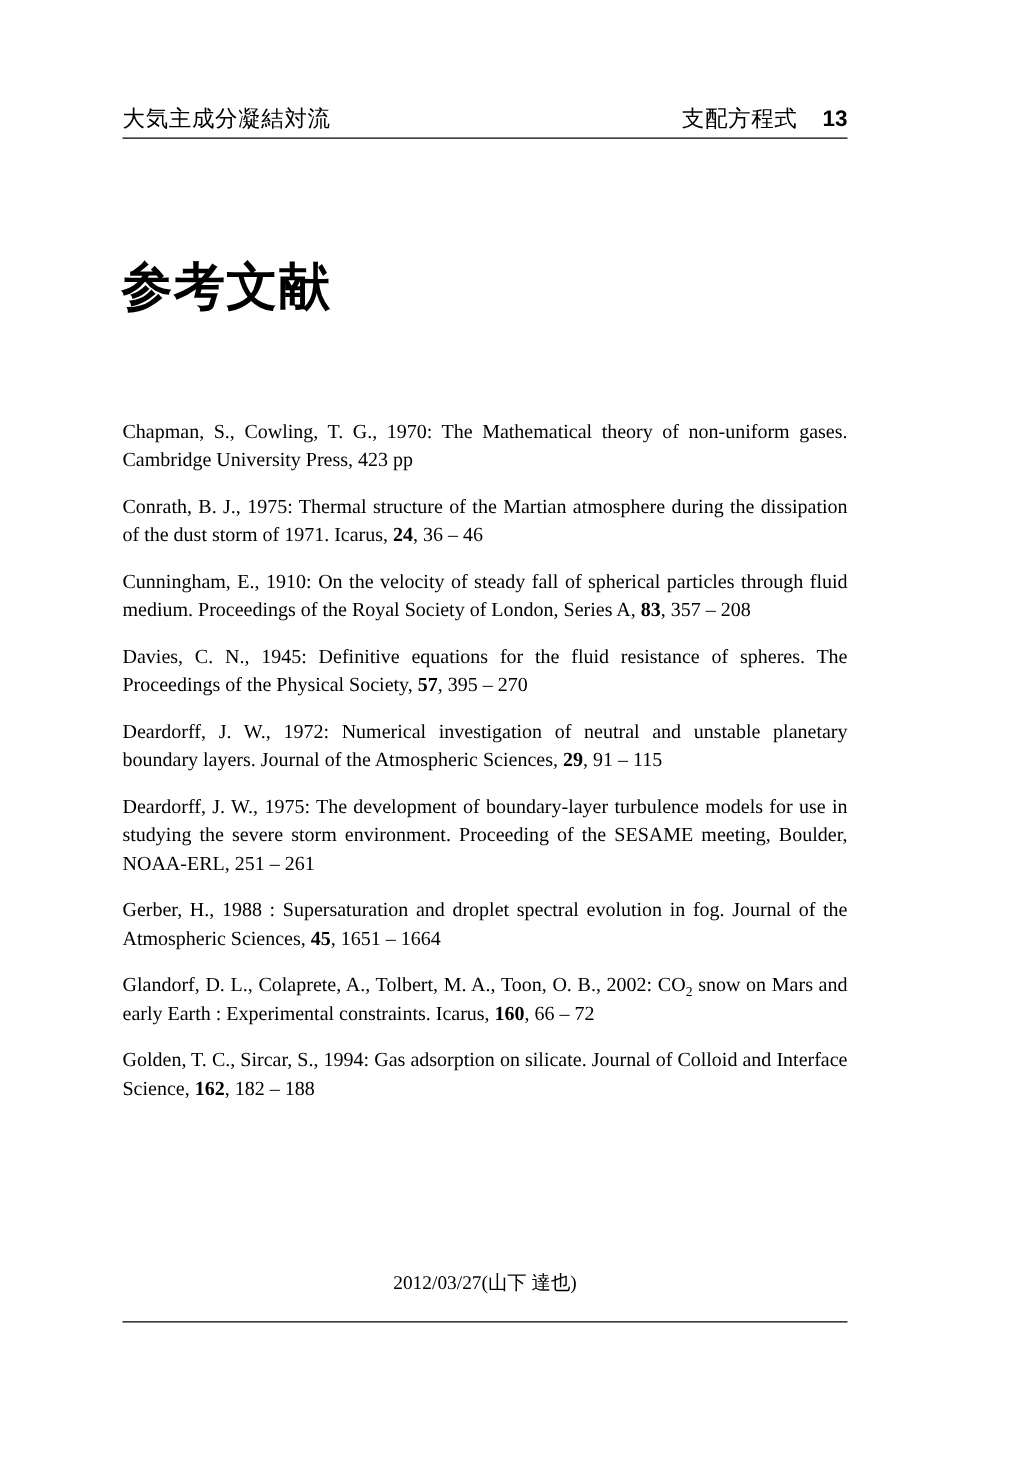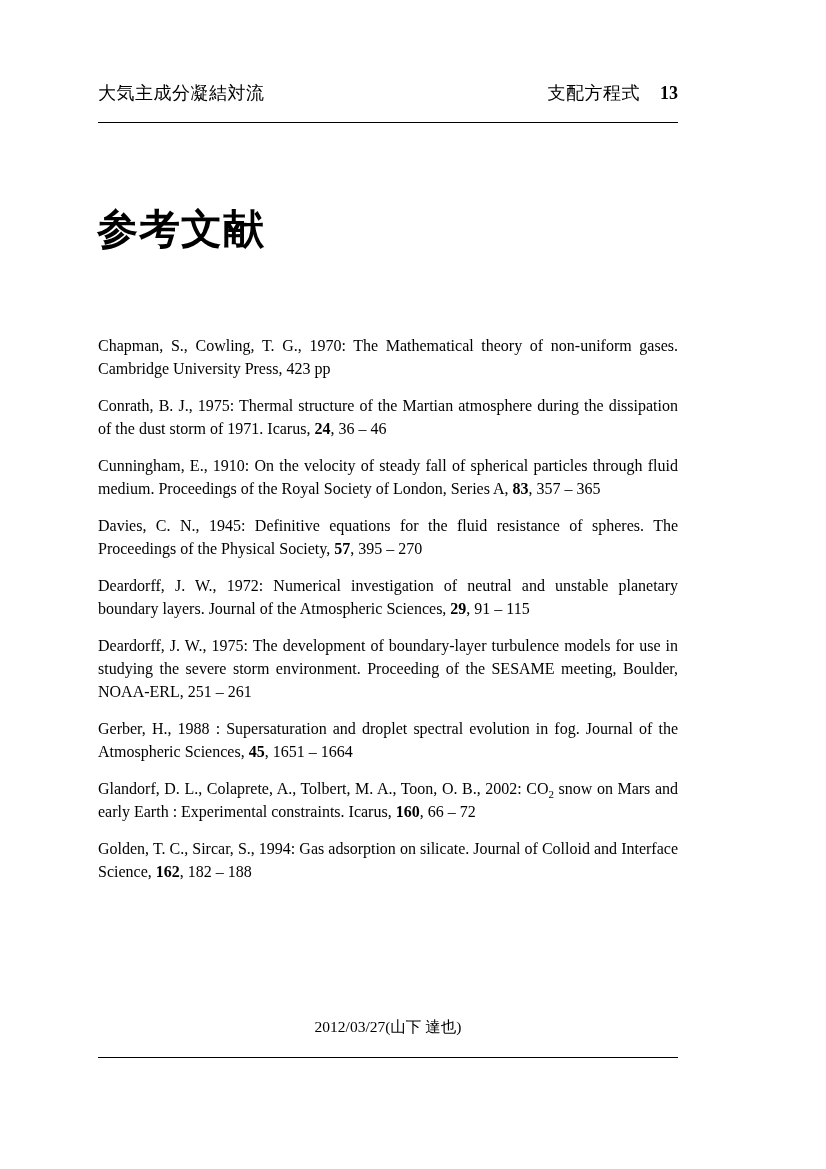--- a/index.html
+++ b/index.html
@@ -16,39 +16,39 @@
     overflow: hidden;
     font-family: "Liberation Serif", "DejaVu Serif", serif;
   }
   
   .header {
     position: absolute;
     left: 98px;
     top: 84px;
     width: 580px;
     height: 22px;
-    padding-bottom: 16px;
+    padding-bottom: 4px;
     border-bottom: 1.5px solid #000;
     display: flex;
     justify-content: space-between;
-    align-items: flex-start;
+    align-items: center;
   }
   .header .jp {
     font-family: "Liberation Sans", "DejaVu Sans", sans-serif;
     font-size: 18px;
     line-height: 1;
     letter-spacing: 0.5px;
   }
   .header .right-group {
     display: flex;
     align-items: flex-end;
     gap: 20px;
   }
   .header .pagenum {
-    font-family: Liberation Serif, serif;
+    font-family: Liberation Sans, sans-serif;
     font-weight: bold;
     font-size: 18px;
     line-height: 1;
   }
   
   .chapter-title {
     position: absolute;
     left: 97px;
     top: 207px;
     font-family: Liberation Sans, sans-serif;
@@ -104,21 +104,21 @@
       <span class="jp">支配方程式</span>
       <span class="pagenum">13</span>
     </span>
   </div>
 
   <div class="chapter-title">参考文献</div>
 
   <div class="refs">
       <p class="ref"><span>Chapman, S., Cowling, T. G., 1970: The Mathematical theory of non-uniform gases. Cambridge University Press, 423 pp</span></p>
       <p class="ref"><span>Conrath, B. J., 1975: Thermal structure of the Martian atmosphere during the dissipation of the dust storm of 1971. Icarus, </span><span style="font-weight: bold;">24</span><span>, 36 – 46</span></p>
-      <p class="ref"><span>Cunningham, E., 1910: On the velocity of steady fall of spherical particles through fluid medium. Proceedings of the Royal Society of London, Series A, </span><span style="font-weight: bold;">83</span><span>, 357 – 365</span></p>
+      <p class="ref"><span>Cunningham, E., 1910: On the velocity of steady fall of spherical particles through fluid medium. Proceedings of the Royal Society of London, Series A, </span><span style="font-weight: bold;">83</span><span>, 357 – 208</span></p>
       <p class="ref"><span>Davies, C. N., 1945: Definitive equations for the fluid resistance of spheres. The Proceedings of the Physical Society, </span><span style="font-weight: bold;">57</span><span>, 395 – 270</span></p>
       <p class="ref"><span>Deardorff, J. W., 1972: Numerical investigation of neutral and unstable planetary boundary layers. Journal of the Atmospheric Sciences, </span><span style="font-weight: bold;">29</span><span>, 91 – 115</span></p>
       <p class="ref"><span>Deardorff, J. W., 1975: The development of boundary-layer turbulence models for use in studying the severe storm environment. Proceeding of the SESAME meeting, Boulder, NOAA-ERL, 251 – 261</span></p>
       <p class="ref"><span>Gerber, H., 1988 : Supersaturation and droplet spectral evolution in fog. Journal of the Atmospheric Sciences, </span><span style="font-weight: bold;">45</span><span>, 1651 – 1664</span></p>
       <p class="ref"><span>Glandorf, D. L., Colaprete, A., Tolbert, M. A., Toon, O. B., 2002: CO</span><sub>2</sub><span> snow on Mars and early Earth : Experimental constraints. Icarus, </span><span style="font-weight: bold;">160</span><span>, 66 – 72</span></p>
       <p class="ref"><span>Golden, T. C., Sircar, S., 1994: Gas adsorption on silicate. Journal of Colloid and Interface Science, </span><span style="font-weight: bold;">162</span><span>, 182 – 188</span></p>
     </div>
 
   <div class="footer-rule"></div>
   <div class="footer-text">2012/03/27(山下 達也)</div>

